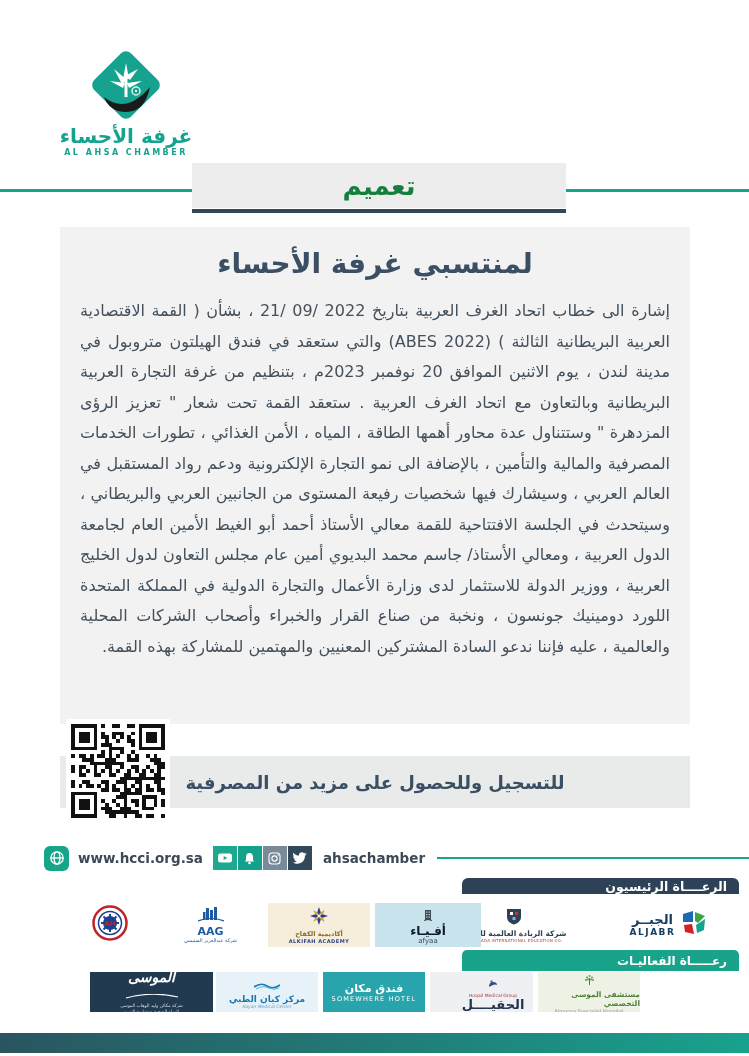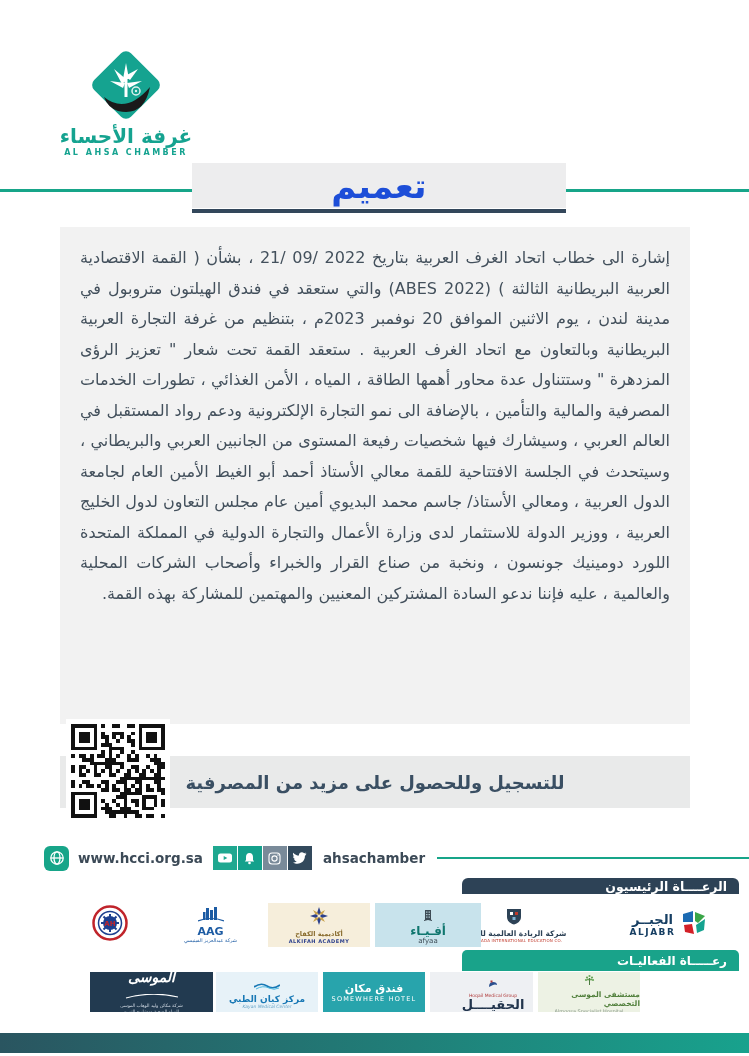--- a/index.html
+++ b/index.html
@@ -10,21 +10,21 @@
   
   .chamber-logo{position:absolute;left:58px;top:50px;width:136px;text-align:center;}
   .logo-ar{color:#15a390;font-size:20px;font-weight:bold;line-height:24px;direction:rtl;}
   .logo-en{color:#15a390;font-size:8px;letter-spacing:2.5px;font-weight:bold;}
   
   .teal-line{position:absolute;left:0;top:189px;width:749px;height:3px;background:#17a589;}
   .banner-box{
     position:absolute;left:192px;top:163px;width:374px;height:45px;background:#ededee;
     display:flex;align-items:center;justify-content:center;
   }
-  .banner-label{color:#1d4ed8;font-size:34px;font-weight:bold;direction:rtl;}
+  .banner-label{color:#15803d;font-size:26px;font-weight:bold;direction:rtl;}
   .banner-underline{position:absolute;left:192px;top:209px;width:374px;height:4px;background:#33475b;}
   
   .doc-card{
     position:absolute;left:60px;top:227px;width:630px;height:497px;background:#f2f2f2;
     overflow:hidden;
   }
   .doc-title{
     margin-top:20px;text-align:center;font-size:28px;font-weight:bold;color:#3a4f63;direction:rtl;
   }
   .doc-body{
@@ -64,21 +64,21 @@
     overflow:hidden;box-sizing:border-box;background:#fff;
   }
   .row-main{top:903px;height:44px;}
   .row-events{top:972px;height:40px;}
   .aljabr-row{display:flex;align-items:center;gap:5px;flex-direction:row;}
   .aljabr-txt{display:flex;flex-direction:column;align-items:center;}
   .aljabr-ar{font-size:13px;font-weight:bold;color:#173f63;direction:rtl;line-height:14px;}
   .aljabr-en{font-size:9px;font-weight:bold;color:#173f63;letter-spacing:1.5px;}
   .alreeyada-ar{font-size:7.5px;font-weight:bold;color:#2d4256;direction:rtl;line-height:9px;}
   .alreeyada-en{font-size:4px;color:#c0392b;letter-spacing:.2px;}
-  .afyaa-ar{font-size:12px;color:#0f766e;font-weight:bold;direction:rtl;line-height:12px;}
+  .afyaa-ar{font-size:12px;color:#0f172a;font-weight:bold;direction:rtl;line-height:12px;}
   .afyaa-en{font-size:7px;color:#3d4b55;}
   .alkifah-ar{font-size:6.5px;color:#8a6d2f;font-weight:bold;direction:rtl;line-height:8px;}
   .alkifah-en{font-size:5px;color:#2b3f8c;font-weight:bold;letter-spacing:.5px;}
   .aag-en{font-size:11px;font-weight:bold;color:#1c5ba3;line-height:11px;}
   .aag-ar{font-size:5px;color:#1c5ba3;direction:rtl;}
   .almoosa-ar{font-size:7.5px;font-weight:bold;color:#52803d;direction:rtl;line-height:9px;}
   .almoosa-en{font-size:5px;color:#8a9a8a;}
   .hokail-en{font-size:4.5px;color:#b03a3a;}
   .hokail-ar{font-size:13px;font-weight:bold;color:#22354d;direction:rtl;line-height:13px;}
   .somewhere-ar{font-size:11px;color:#ffffff;font-weight:bold;direction:rtl;line-height:13px;text-align:center;}
@@ -124,20 +124,21 @@
   <div class="logo-en">AL AHSA CHAMBER</div>
 </div>
 
 <div class="teal-line"></div>
 <div class="banner-box">
   <span class="banner-label">تعميم</span>
 </div>
 <div class="banner-underline"></div>
 
 <div class="doc-card">
+  <div class="doc-title">لمنتسبي غرفة الأحساء</div>
   <div class="doc-body">إشارة الى خطاب اتحاد الغرف العربية بتاريخ ⁦21/ 09/ 2022⁩ ، بشأن ( القمة الاقتصادية العربية البريطانية الثالثة ) ⁦(ABES 2022)⁩ والتي ستعقد في فندق الهيلتون متروبول في مدينة لندن ، يوم الاثنين الموافق 20 نوفمبر 2023م ، بتنظيم من غرفة التجارة العربية البريطانية وبالتعاون مع اتحاد الغرف العربية . ستعقد القمة تحت شعار " تعزيز الرؤى المزدهرة " وستتناول عدة محاور أهمها الطاقة ، المياه ، الأمن الغذائي ، تطورات الخدمات المصرفية والمالية والتأمين ، بالإضافة الى نمو التجارة الإلكترونية ودعم رواد المستقبل في العالم العربي ، وسيشارك فيها شخصيات رفيعة المستوى من الجانبين العربي والبريطاني ، وسيتحدث في الجلسة الافتتاحية للقمة معالي الأستاذ أحمد أبو الغيط الأمين العام لجامعة الدول العربية ، ومعالي الأستاذ/ جاسم محمد البديوي أمين عام مجلس التعاون لدول الخليج العربية ، ووزير الدولة للاستثمار لدى وزارة الأعمال والتجارة الدولية في المملكة المتحدة اللورد دومينيك جونسون ، ونخبة من صناع القرار والخبراء وأصحاب الشركات المحلية والعالمية ، عليه فإننا ندعو السادة المشتركين المعنيين والمهتمين للمشاركة بهذه القمة.</div>
 </div>
 
 <div class="qr-wrap">
   <svg id="qr" width="94" height="94" viewBox="0 0 100 100" shape-rendering="crispEdges">
       <rect x="32" y="0" width="4" height="4" fill="#111"></rect>
       <rect x="44" y="0" width="4" height="4" fill="#111"></rect>
       <rect x="48" y="0" width="4" height="4" fill="#111"></rect>
       <rect x="60" y="0" width="4" height="4" fill="#111"></rect>
       <rect x="64" y="0" width="4" height="4" fill="#111"></rect>

